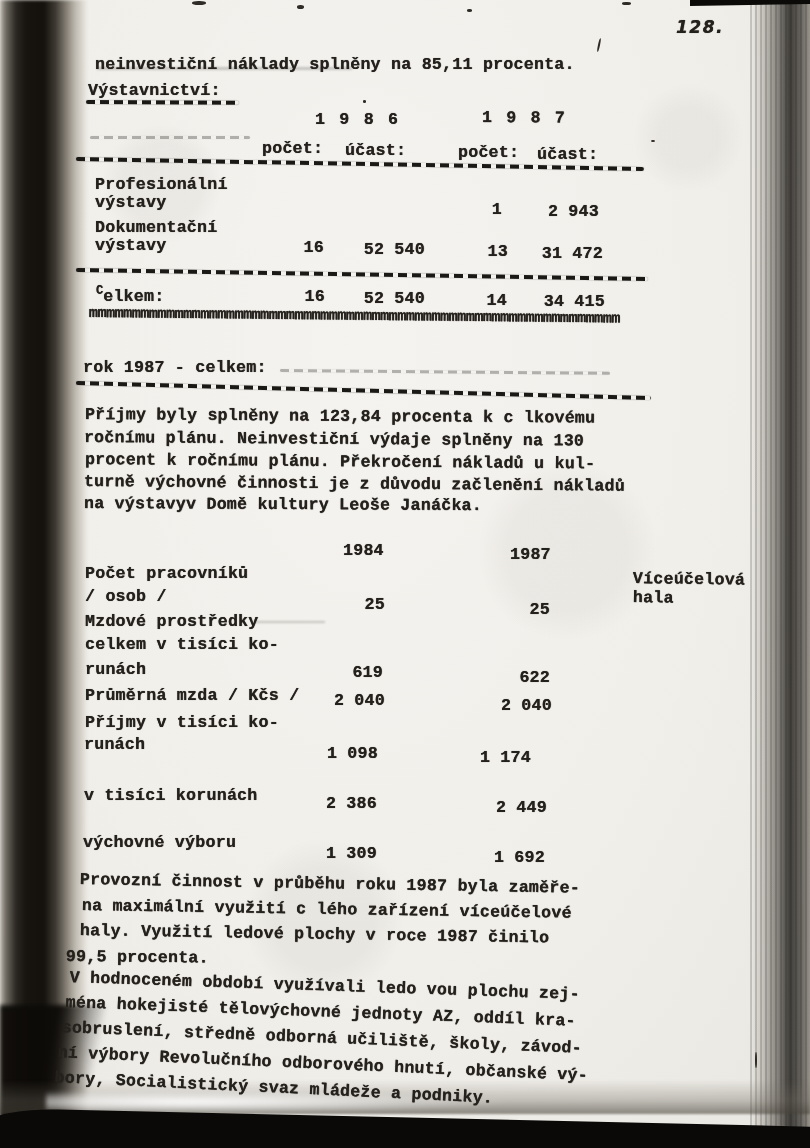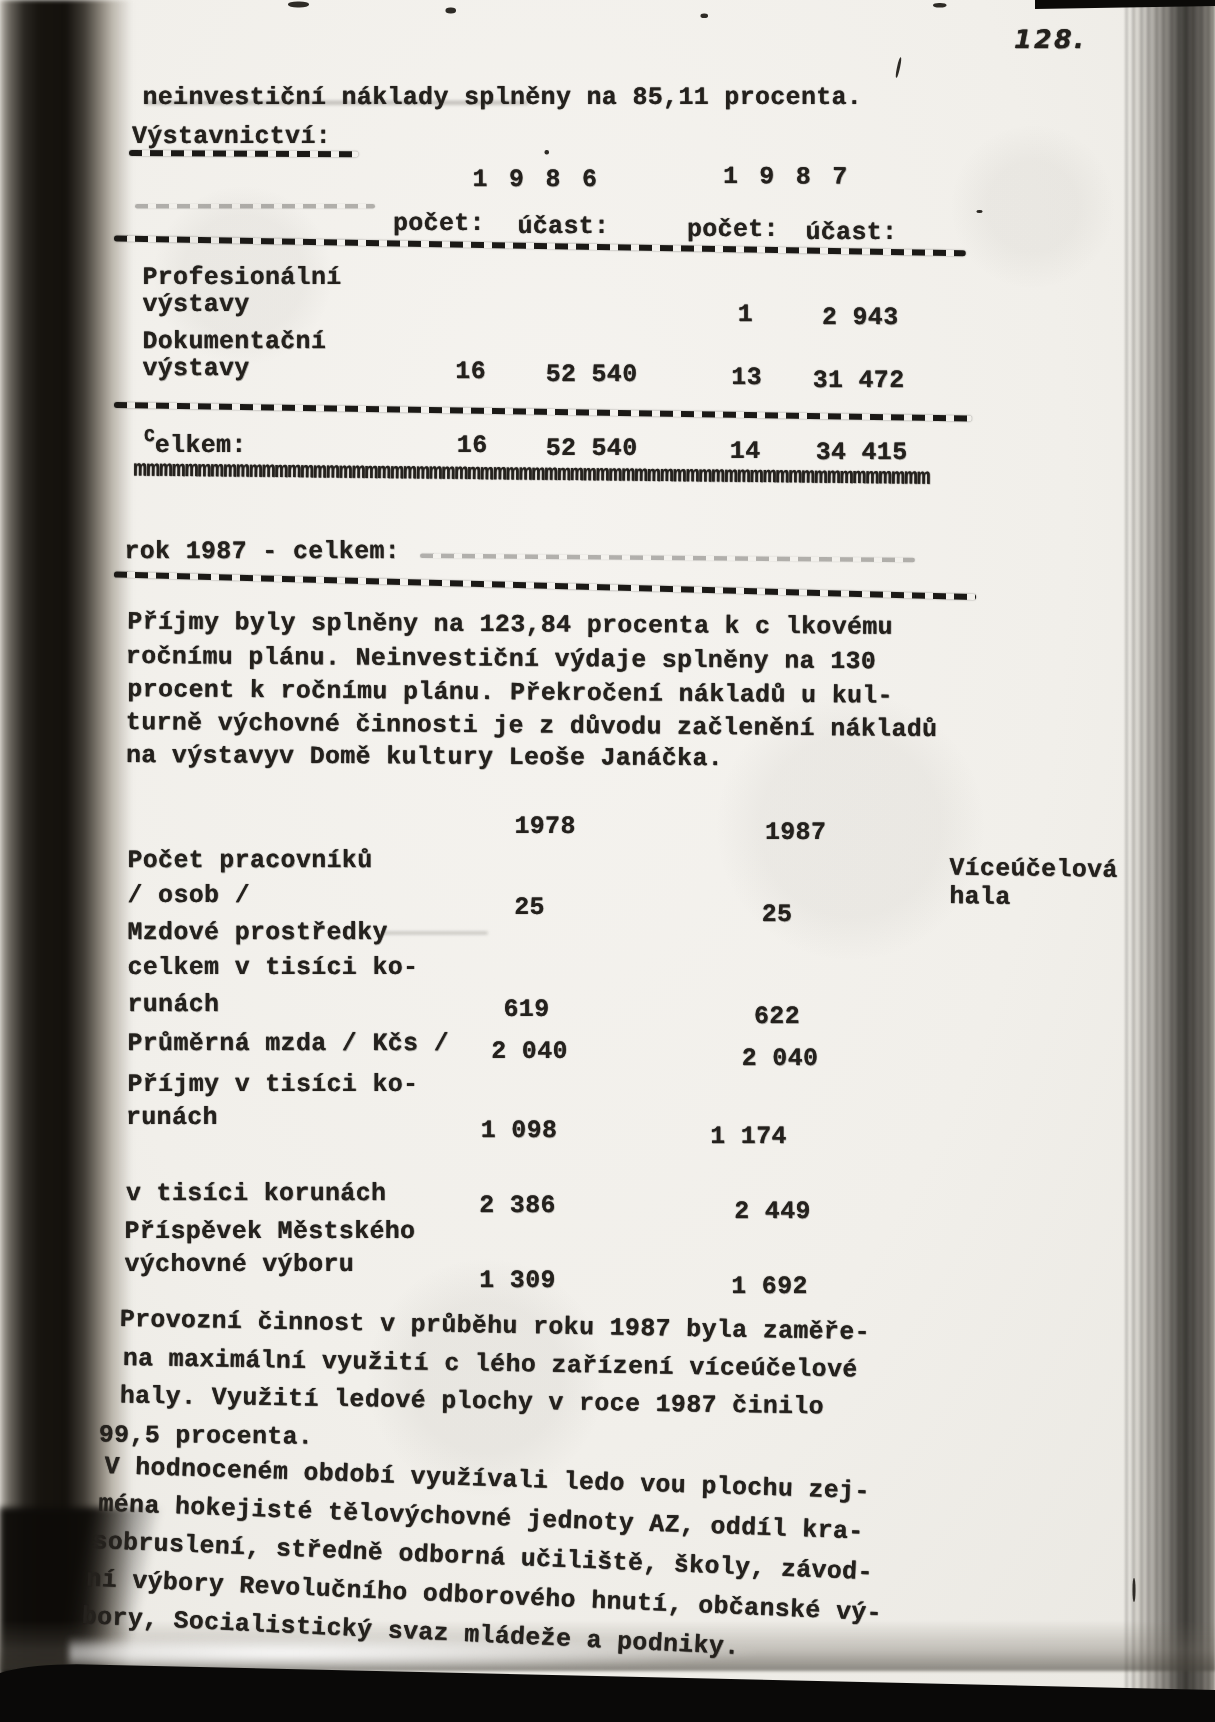--- a/index.html
+++ b/index.html
@@ -10,21 +10,21 @@
     font-family:"Liberation Mono","DejaVu Sans Mono",monospace;
     color:#24211d;font-weight:700;
   }
   .ln{
     position:absolute;white-space:pre;font-size:16.6px;line-height:20px;
     letter-spacing:.25px;
     text-shadow:0 0 .7px rgba(36,33,29,.85), .4px .4px 0 rgba(36,33,29,.28);
     transform-origin:0 0;
   }
   .val{width:62px;text-align:right;}
-  .v64{width:64px;text-align:center;}
+  .v64{width:64px;text-align:right;}
   .yr{letter-spacing:2.2px;}
   .supc{font-size:12px;vertical-align:7px;letter-spacing:0;}
   .mmm{font-size:15.2px;letter-spacing:-.55px;}
   .pagenum{font-family:"DejaVu Sans","Liberation Sans",sans-serif;font-size:17px;letter-spacing:1.5px;font-weight:700;font-style:italic;}
   .dash{
     position:absolute;height:4px;border-radius:2px;transform-origin:0 0;
     background-image:repeating-linear-gradient(90deg,#1b1916 0 9px,rgba(27,25,22,0) 9px 14px);
     box-shadow:0 0 1px rgba(27,25,22,.55);
   }
   .faint{opacity:.3;height:2.5px;}
@@ -137,21 +137,21 @@
   <div class="ln" style="left:83px;top:358px">rok 1987 - celkem:</div>
   <div class="dash faint" style="left:280px;top:369px;width:330px;transform:rotate(.5deg)"></div>
   <div class="dash" style="left:76px;top:381px;width:575px;transform:rotate(1.5deg)"></div>
 
   <div class="ln" style="left:85px;top:405px;transform:rotate(.4deg)">Příjmy byly splněny na 123,84 procenta k c lkovému</div>
   <div class="ln" style="left:84px;top:428px;transform:rotate(.4deg)">ročnímu plánu. Neinvestiční výdaje splněny na 130</div>
   <div class="ln" style="left:85px;top:450px;transform:rotate(.5deg)">procent k ročnímu plánu. Překročení nákladů u kul-</div>
   <div class="ln" style="left:84px;top:472px;transform:rotate(.5deg)">turně výchovné činnosti je z důvodu začlenění nákladů</div>
   <div class="ln" style="left:84px;top:494px;transform:rotate(.3deg)">na výstavyv Domě kultury Leoše Janáčka.</div>
 
-  <div class="ln" style="left:343px;top:541px">1978</div>
+  <div class="ln" style="left:343px;top:541px">1984</div>
   <div class="ln" style="left:510px;top:545px">1987</div>
 
   <div class="ln" style="left:85px;top:564px">Počet pracovníků</div>
   <div class="ln" style="left:85px;top:587px">/ osob /</div>
   <div class="ln v64" style="left:321px;top:595px">25</div>
   <div class="ln v64" style="left:486px;top:600px">25</div>
 
   <div class="ln" style="left:85px;top:612px">Mzdové prostředky</div>
   <div class="ln" style="left:85px;top:635px">celkem v tisíci ko-</div>
   <div class="ln" style="left:85px;top:660px">runách</div>
@@ -164,21 +164,20 @@
 
   <div class="ln" style="left:85px;top:713px">Příjmy v tisíci ko-</div>
   <div class="ln" style="left:84px;top:735px">runách</div>
   <div class="ln v64" style="left:314px;top:744px">1 098</div>
   <div class="ln v64" style="left:467px;top:748px">1 174</div>
 
   <div class="ln" style="left:84px;top:786px">v tisíci korunách</div>
   <div class="ln v64" style="left:313px;top:794px">2 386</div>
   <div class="ln v64" style="left:483px;top:798px">2 449</div>
 
-  <div class="ln" style="left:83px;top:811px">Příspěvek Městského</div>
   <div class="ln" style="left:83px;top:833px">výchovné výboru</div>
   <div class="ln v64" style="left:313px;top:844px">1 309</div>
   <div class="ln v64" style="left:481px;top:848px">1 692</div>
 
   <div class="ln" style="left:633px;top:569px;transform:rotate(.8deg)">Víceúčelová</div>
   <div class="ln" style="left:633px;top:588px;transform:rotate(.8deg)">hala</div>
 
   <div class="ln" style="left:80px;top:870px;transform:rotate(1deg)">Provozní činnost v průběhu roku 1987 byla zaměře-</div>
   <div class="ln" style="left:82px;top:896px;transform:rotate(.9deg)">na maximální využití c lého zařízení víceúčelové</div>
   <div class="ln" style="left:80px;top:921px;transform:rotate(.9deg)">haly. Využití ledové plochy v roce 1987 činilo</div>

